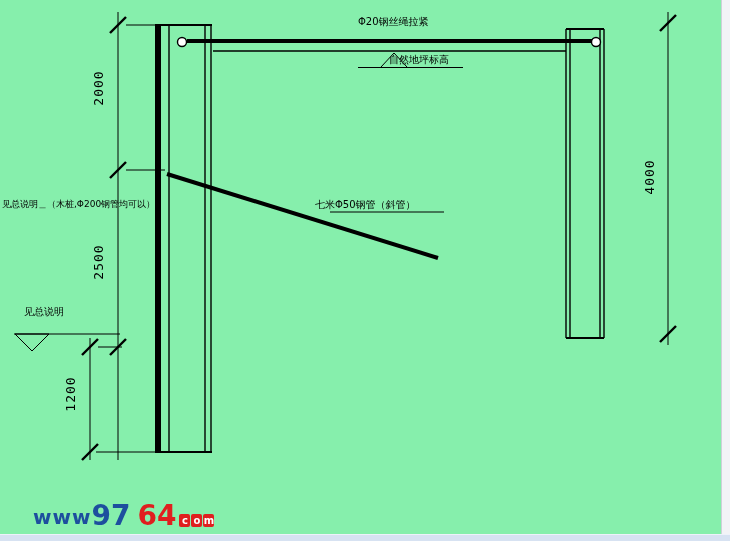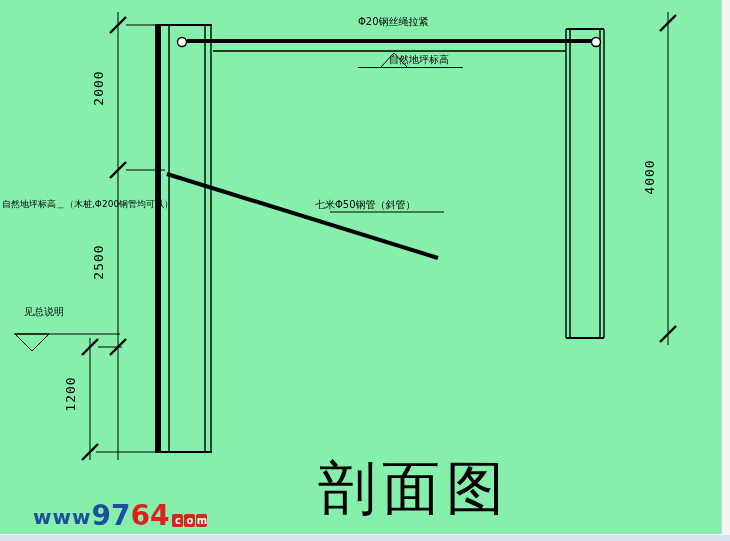--- a/index.html
+++ b/index.html
@@ -94,35 +94,34 @@
       <line x1="660" y1="342" x2="676" y2="326" stroke-width="2.4"></line>
     </g>
   </svg>
 
   <div class="lbl lbl-small" style="left:358px;top:16px;">Φ20钢丝绳拉紧</div>
 
   <div class="lbl lbl-small" style="left:389px;top:54px;">自然地坪标高</div>
 
   <div class="lbl lbl-small" style="left:315px;top:199px;">七米Φ50钢管（斜管）</div>
 
-  <div class="lbl lbl-tiny" style="left:2px;top:200px;">自然地坪标高＿（木桩,Φ200钢管均可以）</div>
+  <div class="lbl lbl-tiny" style="left:2px;top:200px;">见总说明＿（木桩,Φ200钢管均可以）</div>
 
   <div class="lbl lbl-small" style="left:24px;top:306px;">见总说明</div>
 
   <div class="dimtext" style="left:69px;top:81px;">2000</div>
   <div class="dimtext" style="left:69px;top:255px;">2500</div>
   <div class="dimtext" style="left:41px;top:387px;">1200</div>
   <div class="dimtext" style="left:620px;top:170px;">4000</div>
 
-  <div class="title" style="left:318px;top:460px;">剖面图</div>
 
   <div class="watermark">
     <span class="wm-www" style="color:#1d4f9e;">www</span>
     <span class="wm-big" style="color:#1d4f9e;">97</span>
-    <span class="wm-big" style="color:#e01f1f;">64</span>
+    <span class="wm-big" style="color:#e01f1f;margin-left:7px;">64</span>
     <span class="wm-blocks">
       <span class="wm-block" style="background:#e01f1f;">c</span>
       <span class="wm-block" style="background:#e01f1f;">o</span>
       <span class="wm-block" style="background:#e01f1f;">m</span>
     </span>
   </div>
 
   <div class="right-gutter" style="background:#f2f3f6;border-left:1px solid #cdd0d8;"></div>
   <div class="bottom-bar" style="background:#d7e2f2;border-top:1px solid #eef2fa;"></div>
 </div>

